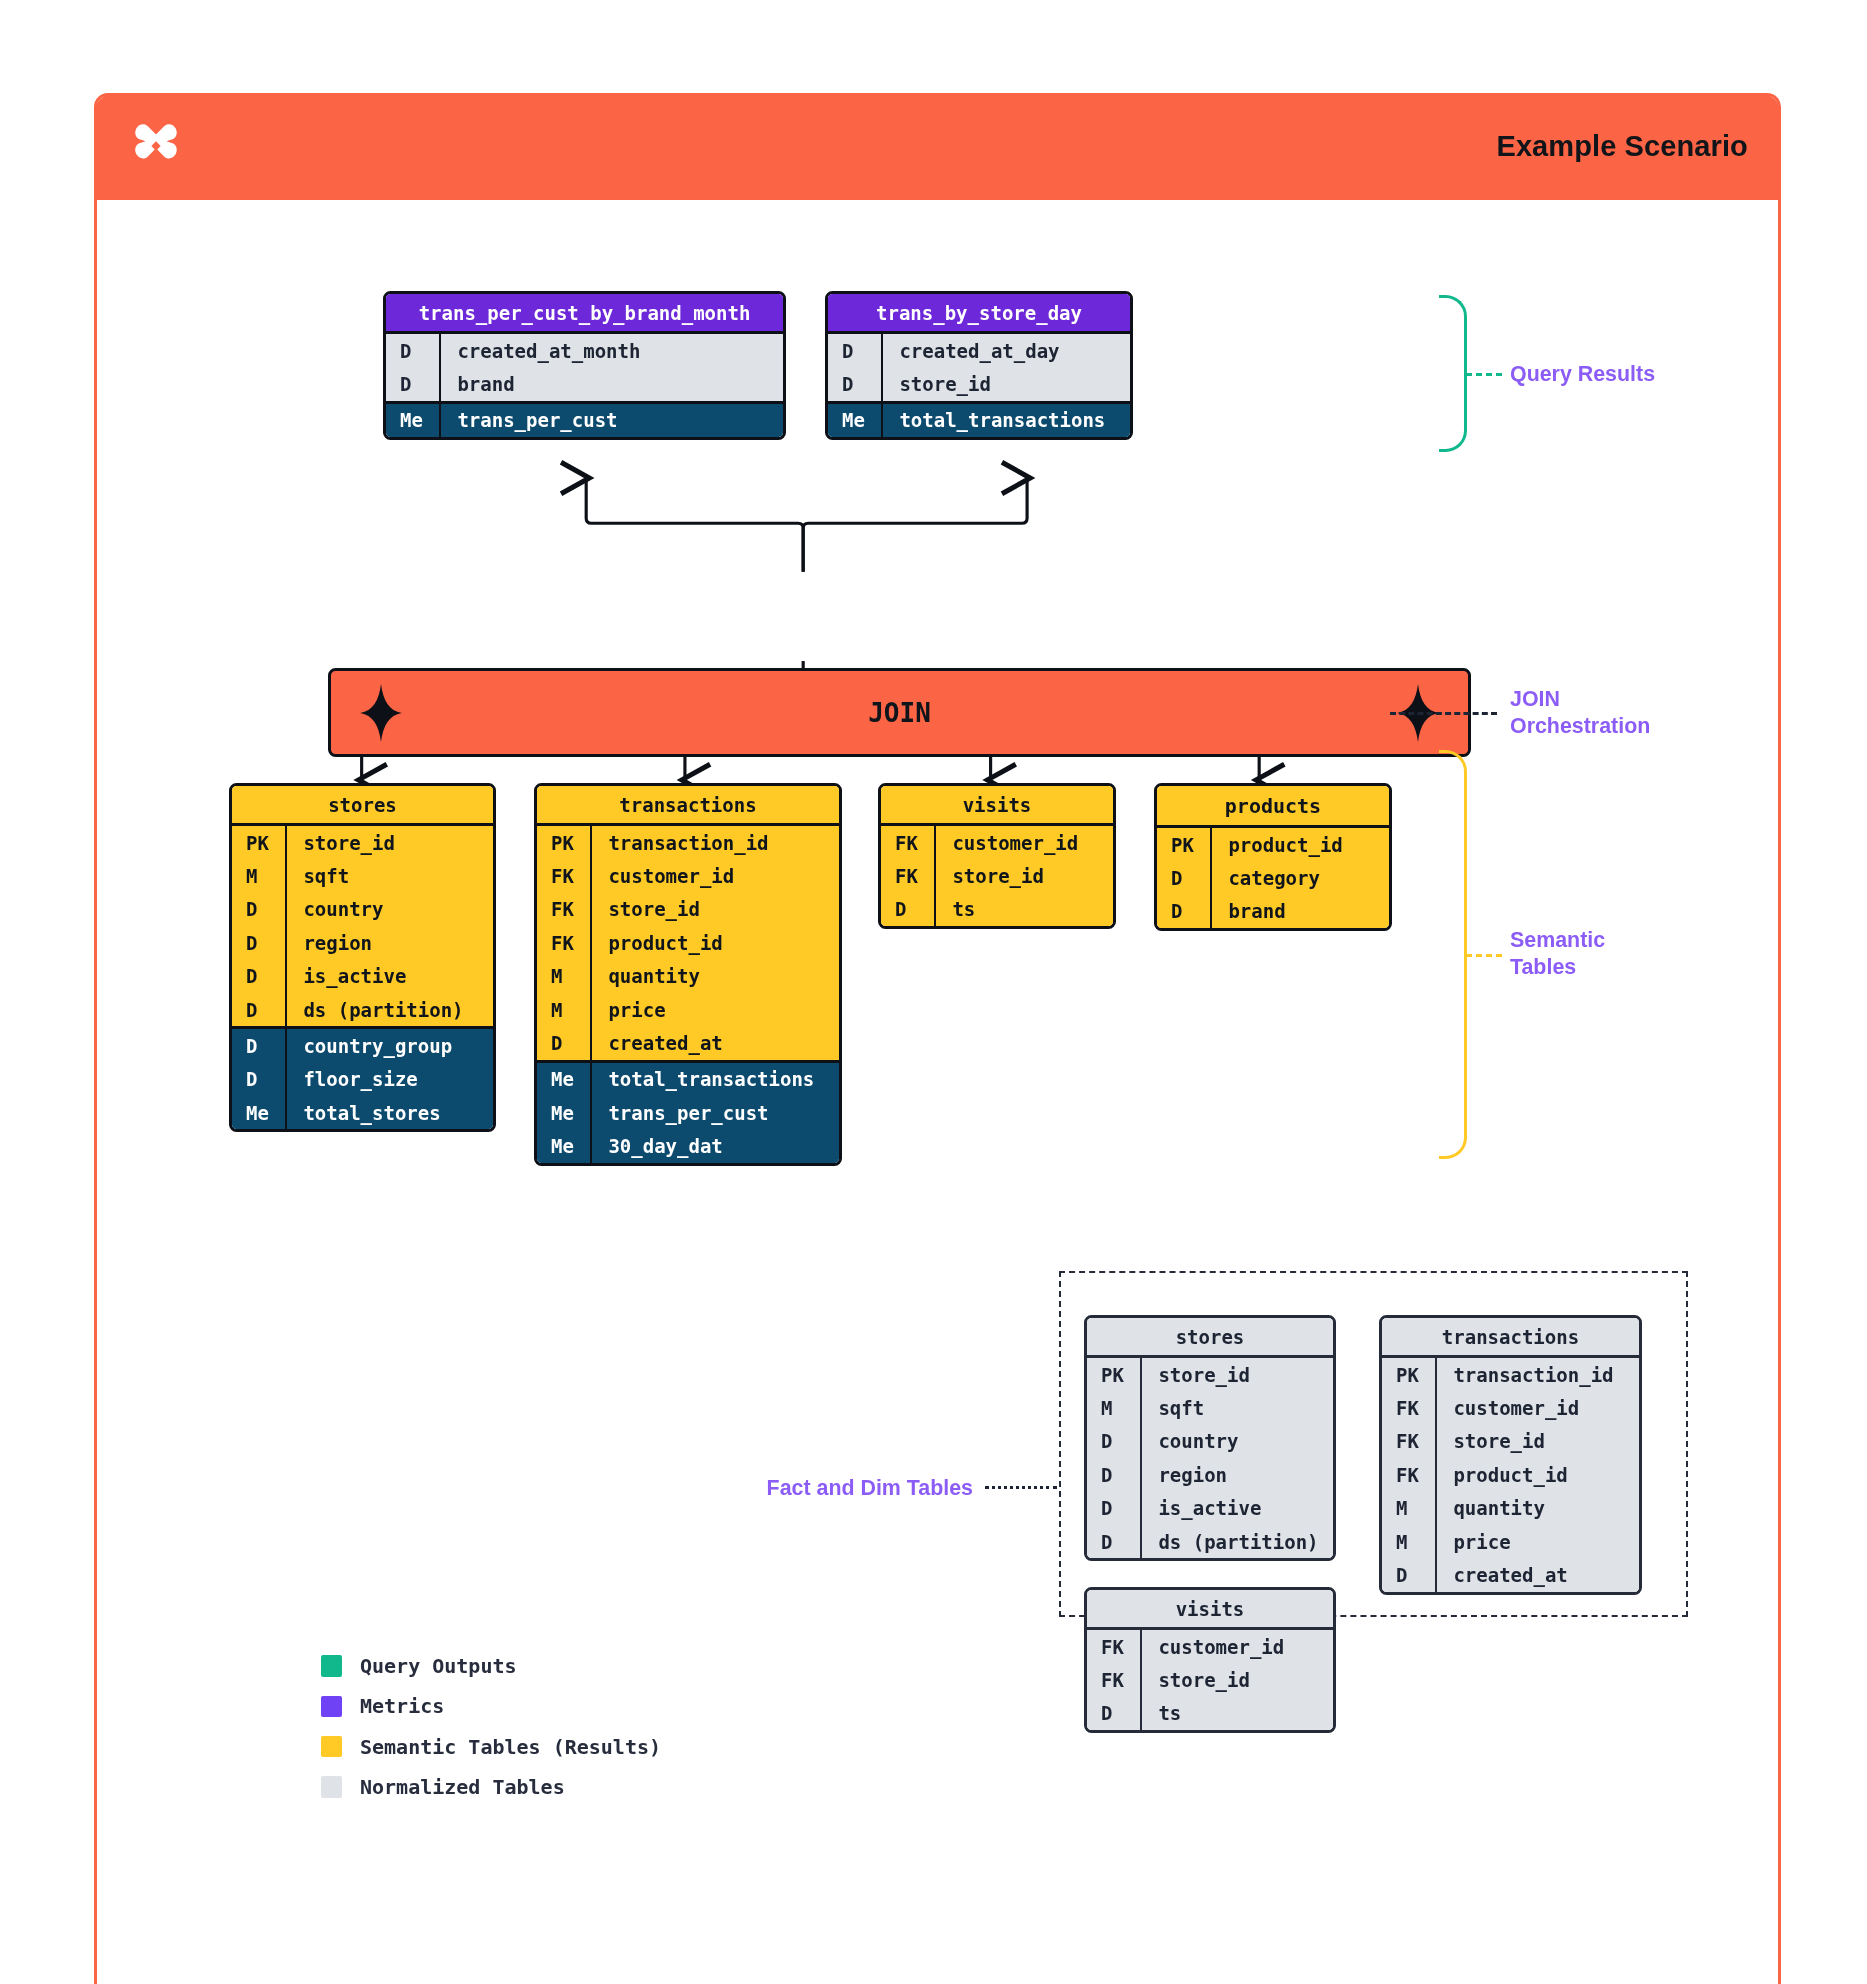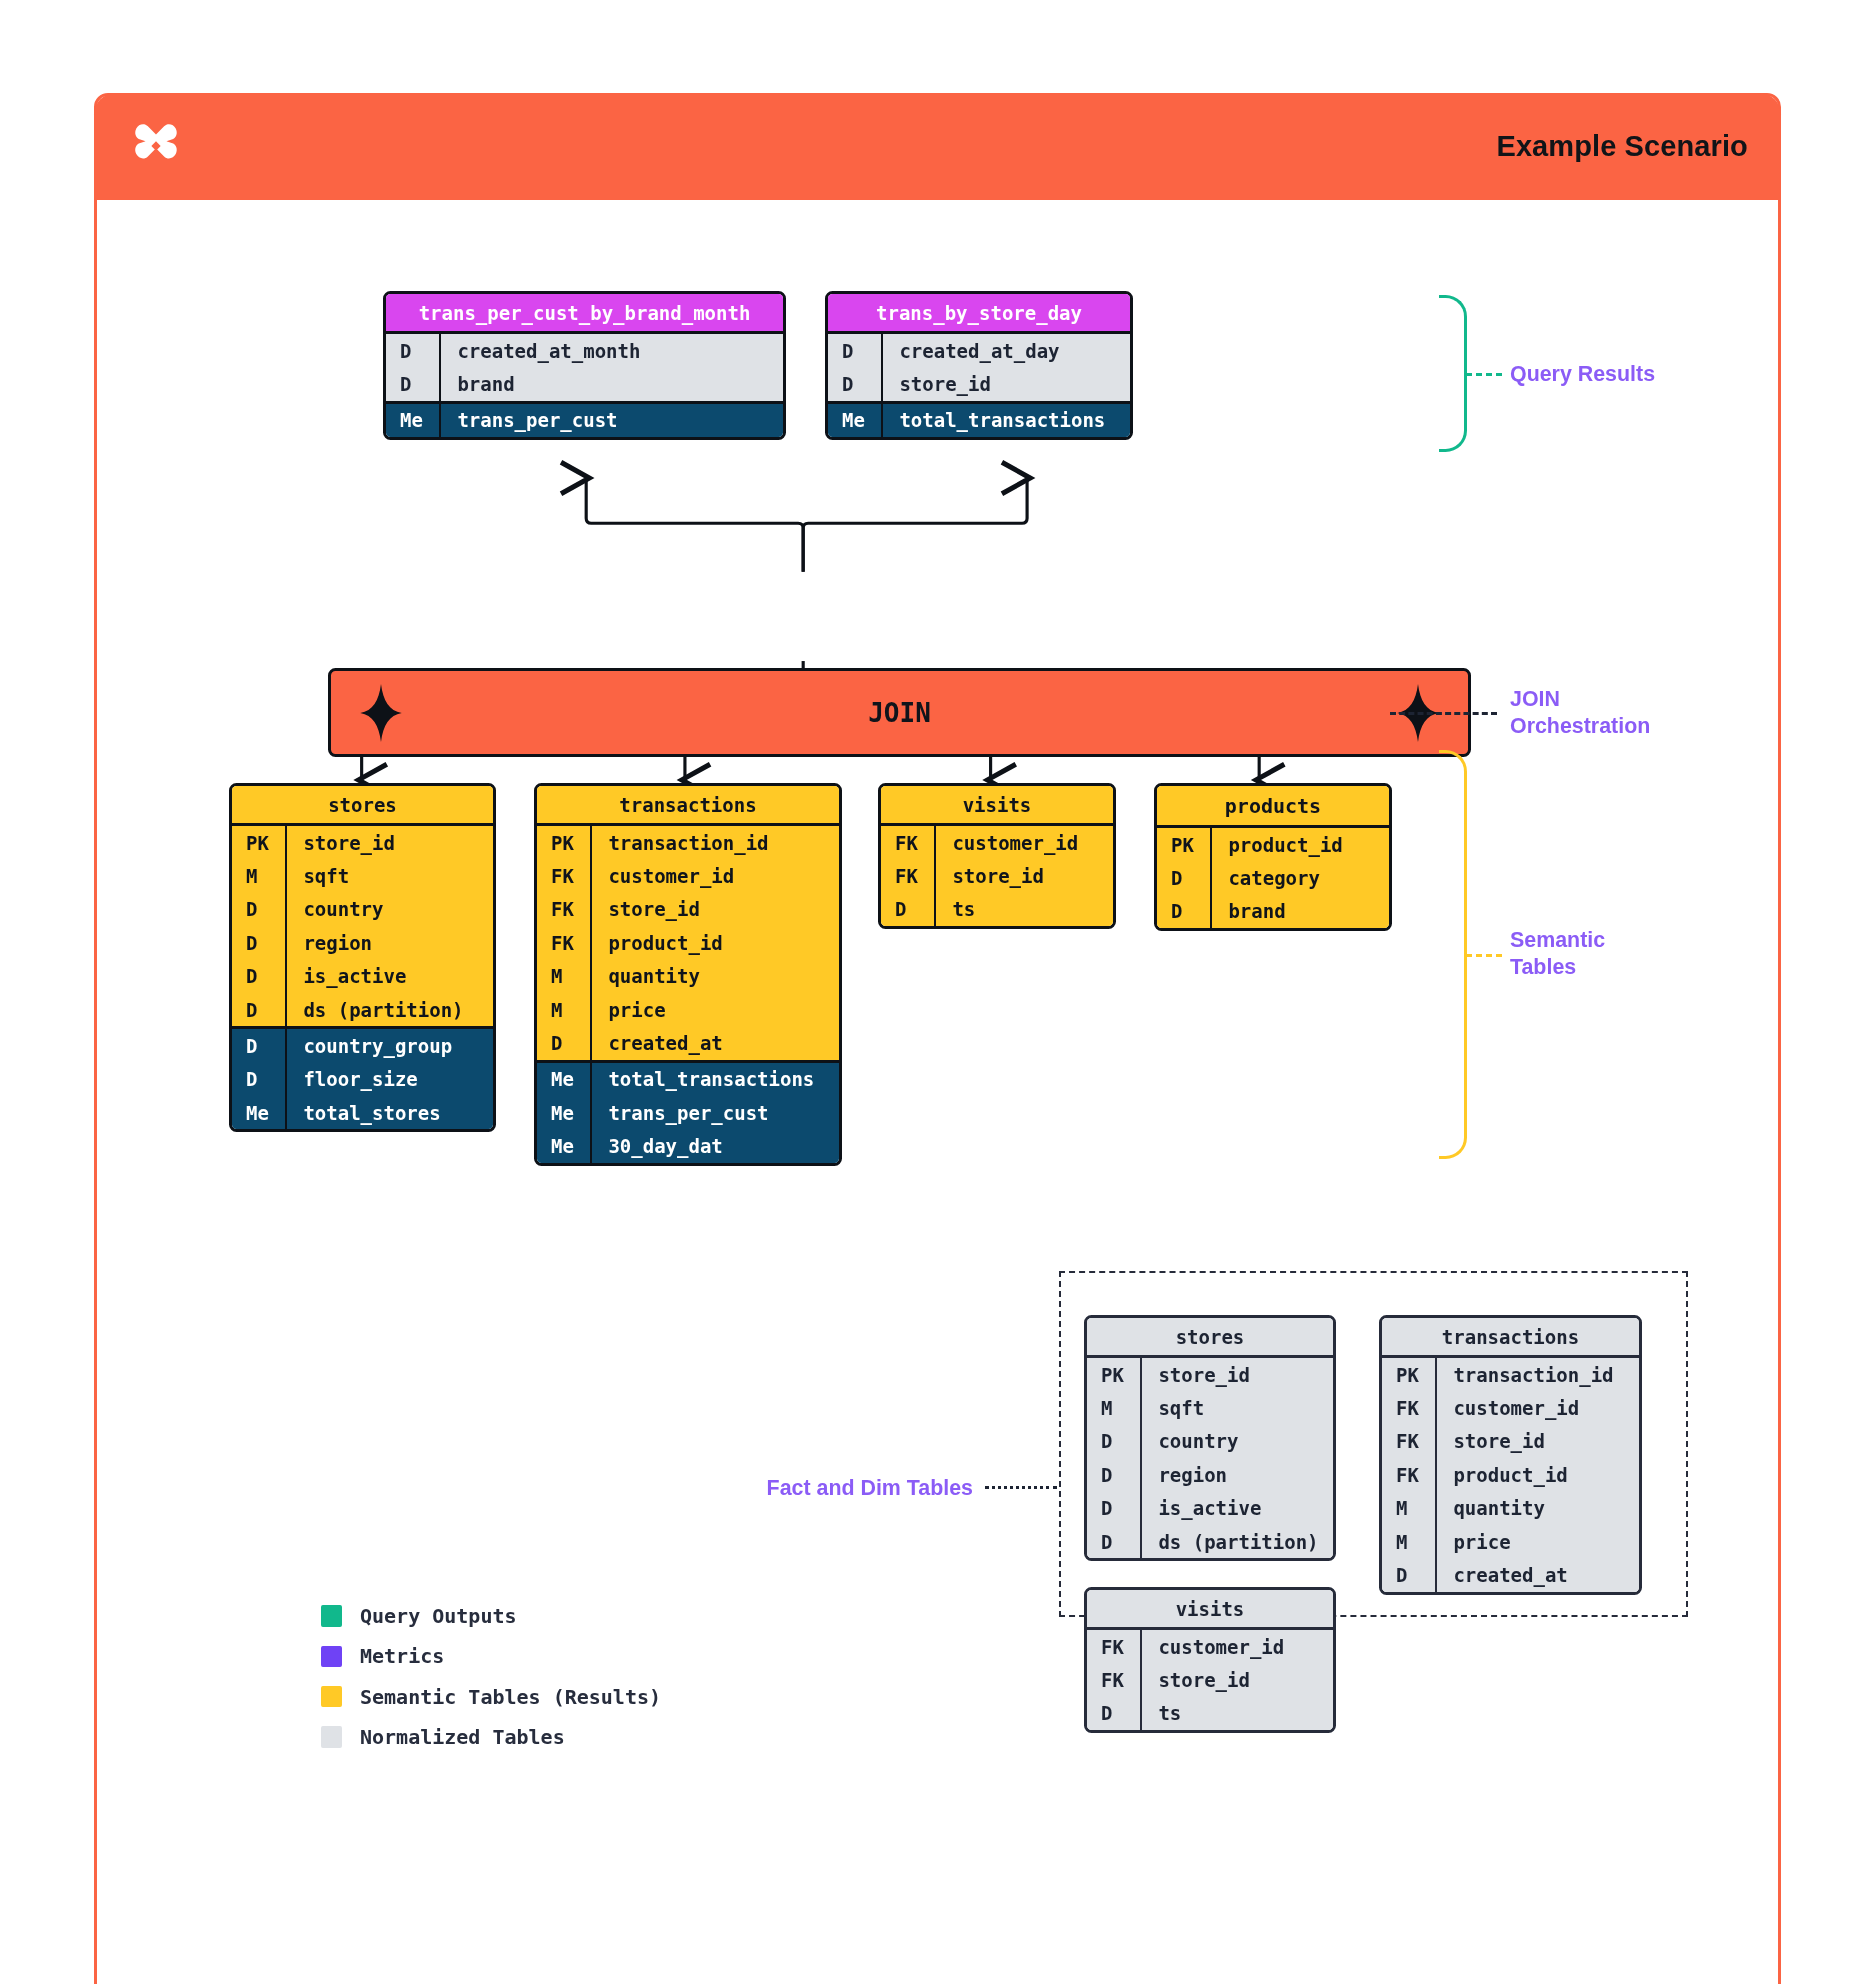--- a/index.html
+++ b/index.html
@@ -67,21 +67,21 @@
   }
   .tbl .ncol {
     padding: 5.7px 14px 5.7px 16.4px;
     font-weight: 700;
     white-space: nowrap;
     flex: 1 1 auto;
   }
   .tbl .grp-sep { border-top: 3.1px solid #0d1117; }
 
   
-  .hdr-green { background: #d946ef; color: #ffffff; }
+  .hdr-green { background: #6d28d9; color: #ffffff; }
   .body-grey { background: #dfe2e6; color: #1d2433; }
   .body-metric { background: #0c4a6e; color: #ffffff; }
   .hdr-yellow { background: #ffc926; color: #10141b; }
   .body-yellow { background: #ffc926; color: #10141b; }
   .hdr-grey { background: #dfe2e6; color: #1d2433; }
 
   .tbl-dark-border { border-color: #262b3a !important; }
   .tbl-dark-border .thead,
   .tbl-dark-border .grp-sep { border-color: #262b3a !important; }
   .tbl-dark-border .kcol { border-right-color: #262b3a !important; }
@@ -124,21 +124,21 @@
   }
 
   
   .dash-box {
     position: absolute;
     border: 2.5px dashed #262b3a;
     background: transparent;
   }
 
   
-  .legend { position: absolute; left: 224px; top: 1508px; }
+  .legend { position: absolute; left: 224px; top: 1558px; }
   .legend-row { display: flex; align-items: center; margin-bottom: 16.4px; }
   .swatch { width: 21.4px; height: 21.4px; flex: 0 0 21.4px; margin-right: 17.6px; border-radius: 1.9px; }
   .legend-text {
     font-family: "DejaVu Sans Mono", monospace;
     font-size: 20px; font-weight: 700; color: #272d3d; white-space: nowrap;
   }
 
   svg.wires { position: absolute; left: 0; top: 0; width: 1868px; height: 1985px; pointer-events: none; }
 </style>
 </head>

